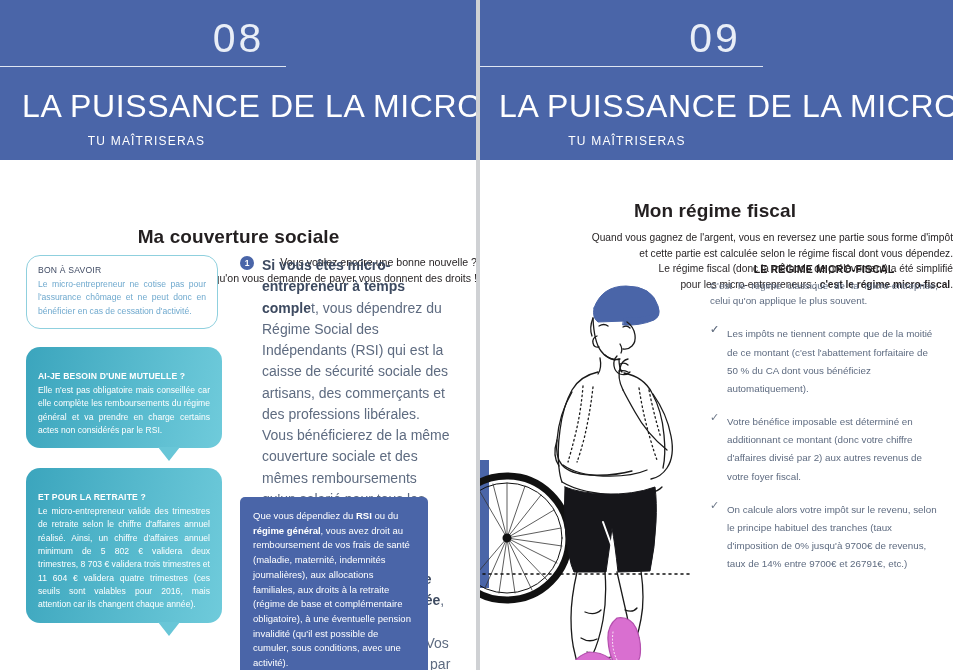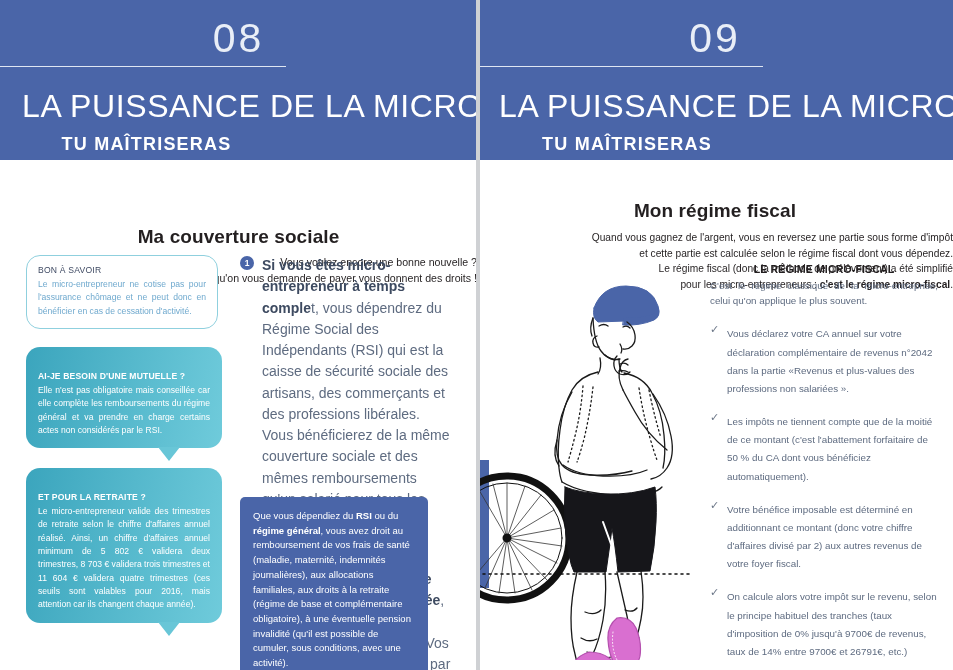--- a/index.html
+++ b/index.html
@@ -36,21 +36,21 @@
   .right .hdr .rule { left:0px; right:190px; }
   .hdr .ttl {
     position:absolute; top:88px; left:0; right:0; text-align:center;
     font-size:32px; font-weight:300; letter-spacing:0.6px; color:#ffffff;
     white-space:nowrap;
   }
   .left .hdr .ttl { text-align:left; padding-left:22px; }
   .right .hdr .ttl { text-align:left; padding-left:22px; }
   .hdr .sub {
     position:absolute; top:134px; left:0; right:0; text-align:center;
-    font-size:18px; font-weight:bold; letter-spacing:1.2px; color:#ffffff;
+    font-size:12px; font-weight:normal; letter-spacing:1.2px; color:#ffffff;
   }
   .left .hdr .sub { padding-right:184px; }
   .right .hdr .sub { padding-right:176px; }
 
   
   .body { position:relative; height:510px; }
 
   .sectitle {
     text-align:center; font-size:19px; font-weight:bold; color:#231f20;
     padding-top:66px; letter-spacing:0.1px;
@@ -308,21 +308,20 @@
             </g>
           </svg>
         </div>
 
         <div class="rlist">
           <div class="head">LE RÉGIME MICRO-FISCAL</div>
           <div class="lede">C'est le régime classique de la micro-entreprise, celui qu'on applique le plus souvent.</div>
 
           <div class="chk">
             <span class="mk">✓</span>
-            <span class="txt">Vous déclarez votre CA annuel sur votre déclaration complémentaire de revenus n°2042 dans la partie «Revenus et plus-values des professions non salariées ».</span>
           </div>
           <div class="chk">
             <span class="mk">✓</span>
             <span class="txt">Les impôts ne tiennent compte que de la moitié de ce montant (c'est l'abattement forfaitaire de 50 % du CA dont vous bénéficiez automatiquement).</span>
           </div>
           <div class="chk">
             <span class="mk">✓</span>
             <span class="txt">Votre bénéfice imposable est déterminé en additionnant ce montant (donc votre chiffre d'affaires divisé par 2) aux autres revenus de votre foyer fiscal.</span>
           </div>
           <div class="chk">

